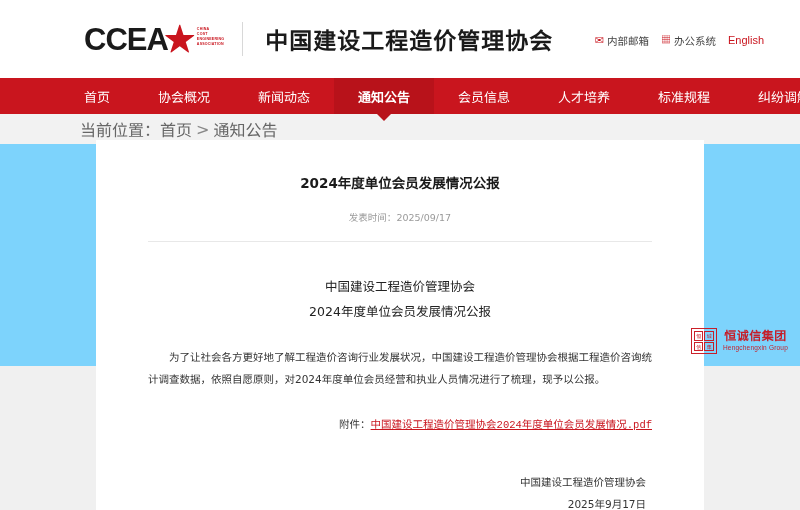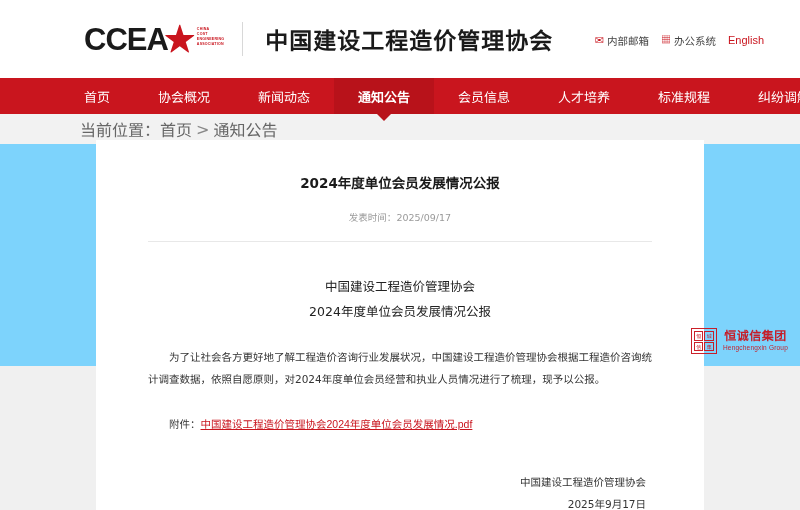--- a/index.html
+++ b/index.html
@@ -220,22 +220,23 @@
     line-height: 2.1;
     font-family: "DejaVu Sans", sans-serif;
     margin-top: 22px;
     text-align: justify;
     text-indent: 21px;
   }
   .attachment {
     margin-top: 26px;
     font-size: 10.5px;
     color: #333;
-    font-family: Liberation Sans, sans-serif;
+    font-family: Liberation Mono, monospace;
     text-indent: 21px;
+    text-align: right;
   }
   .attachment a {
     color: #c9151e;
     text-decoration: underline;
     cursor: pointer;
   }
   .signature {
     margin-top: 40px;
     text-align: right;
     font-size: 10.5px;

